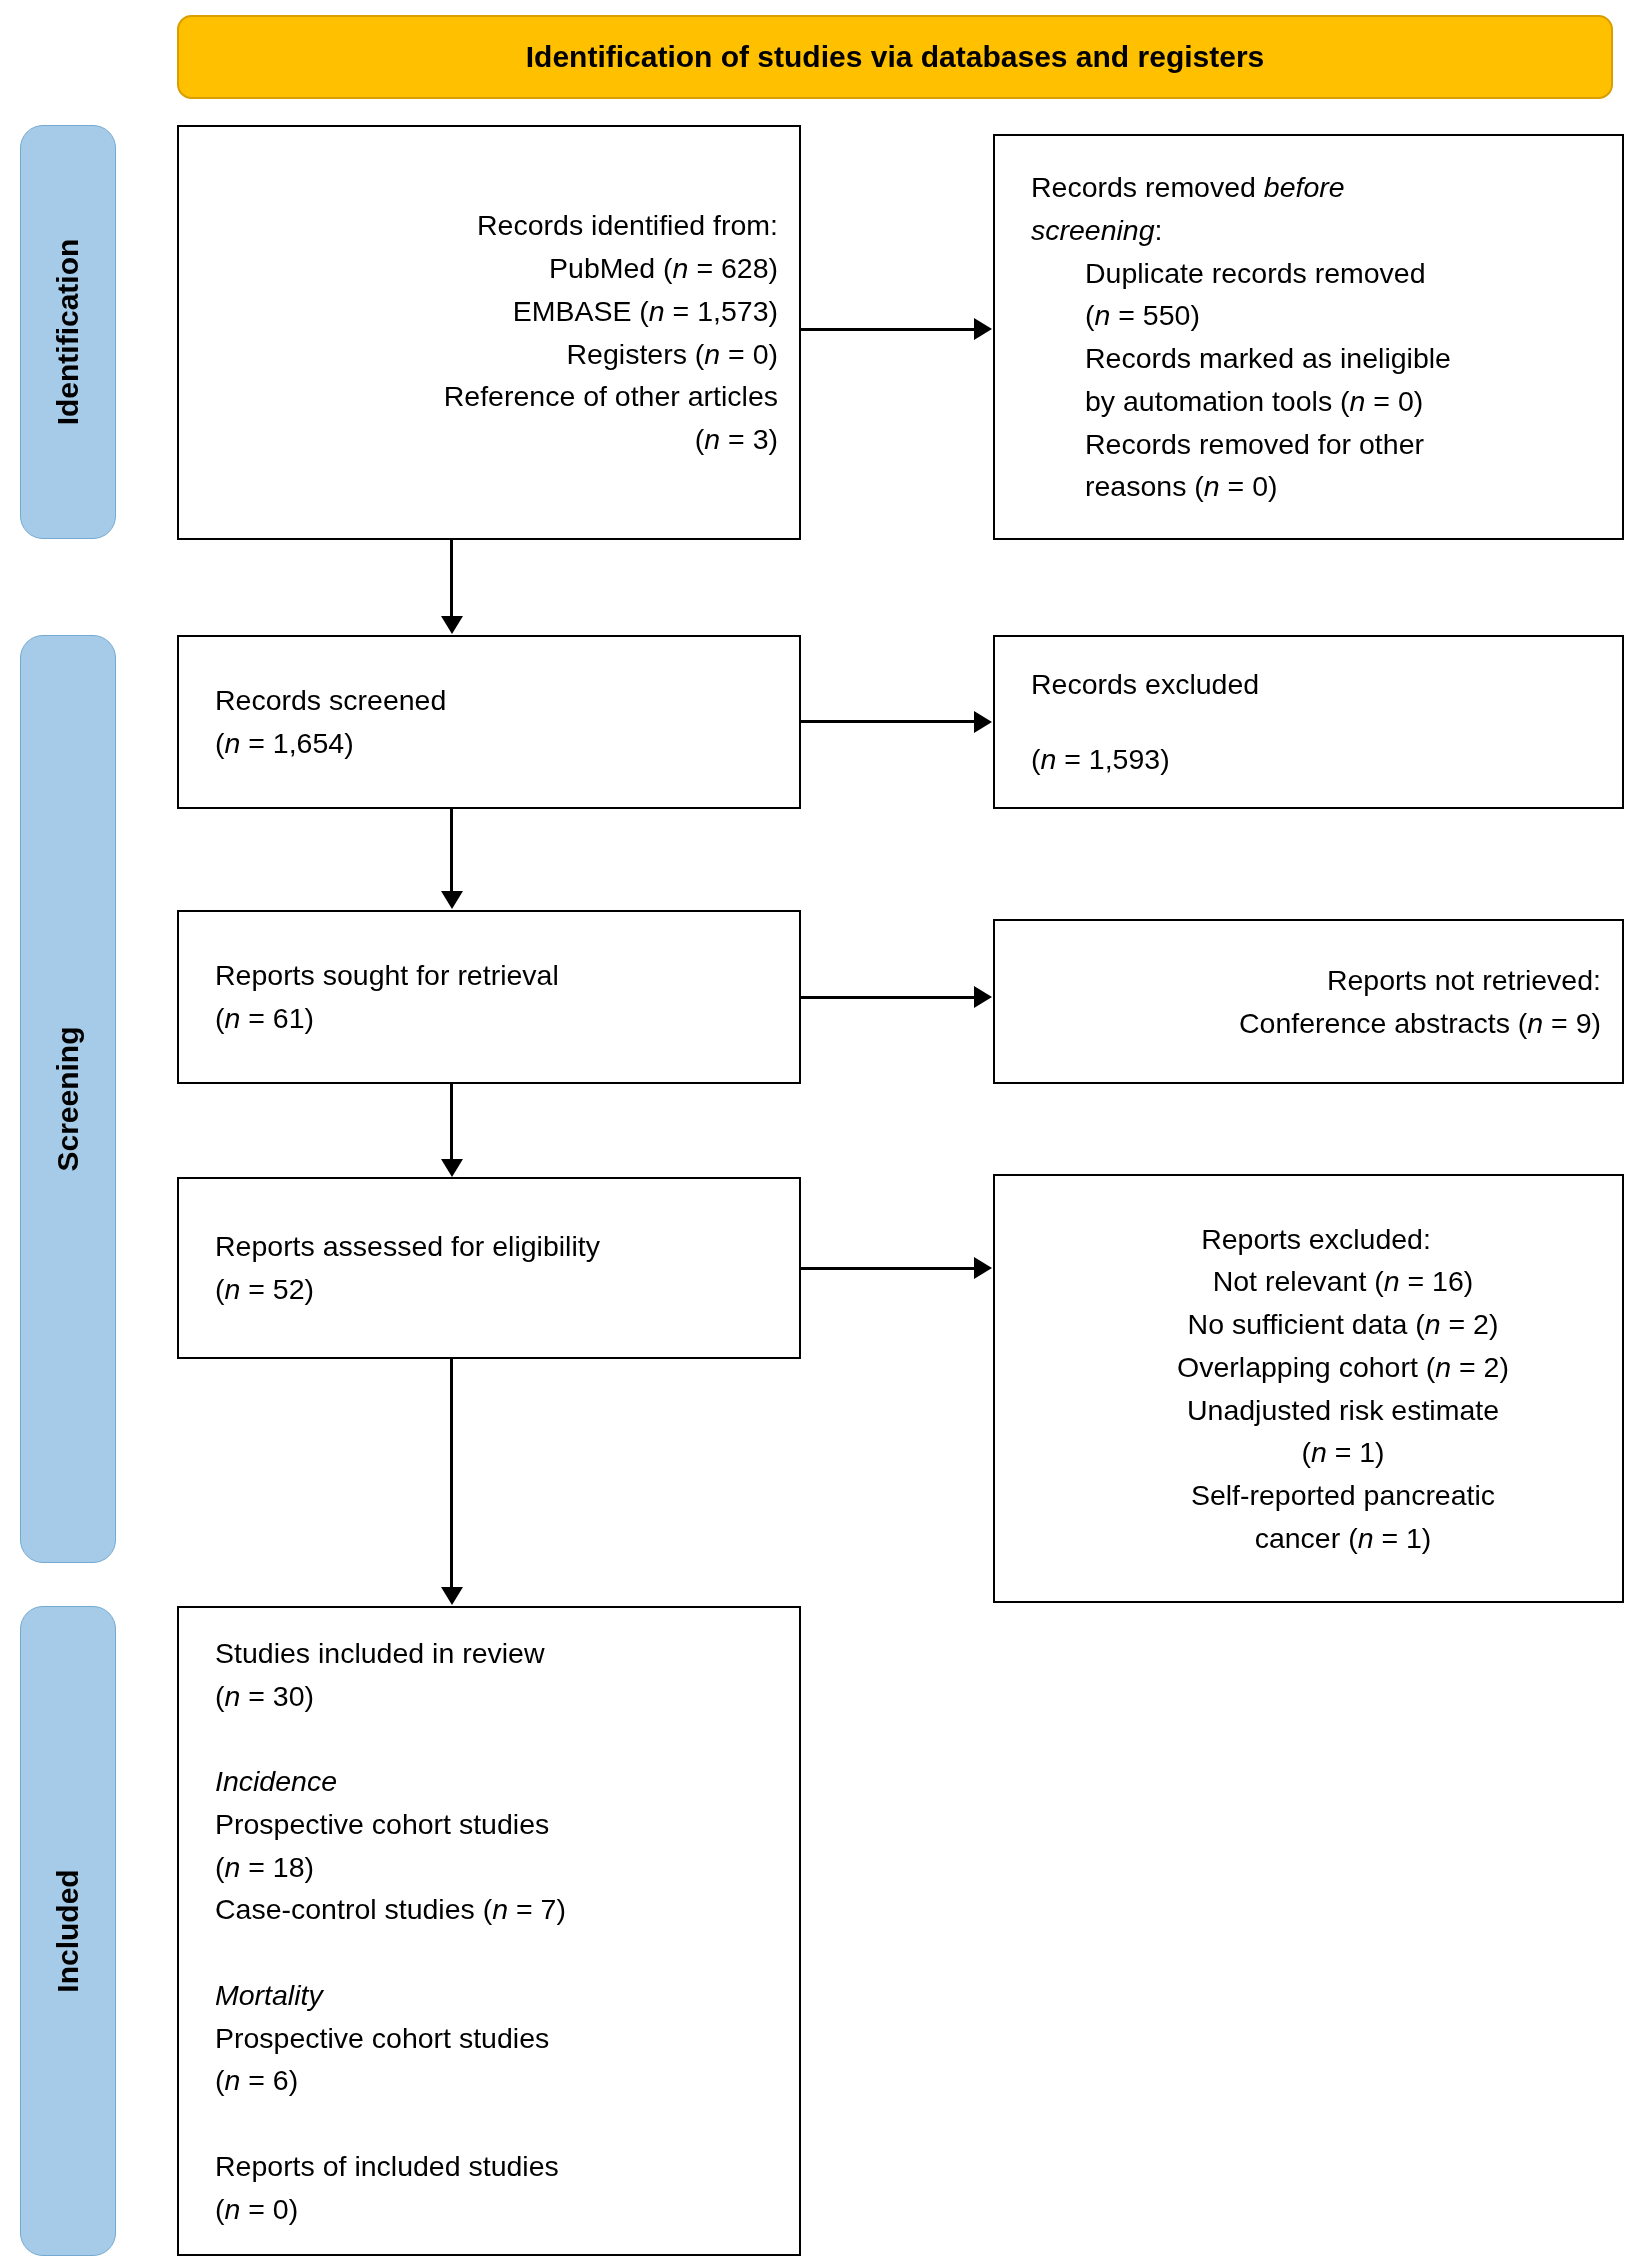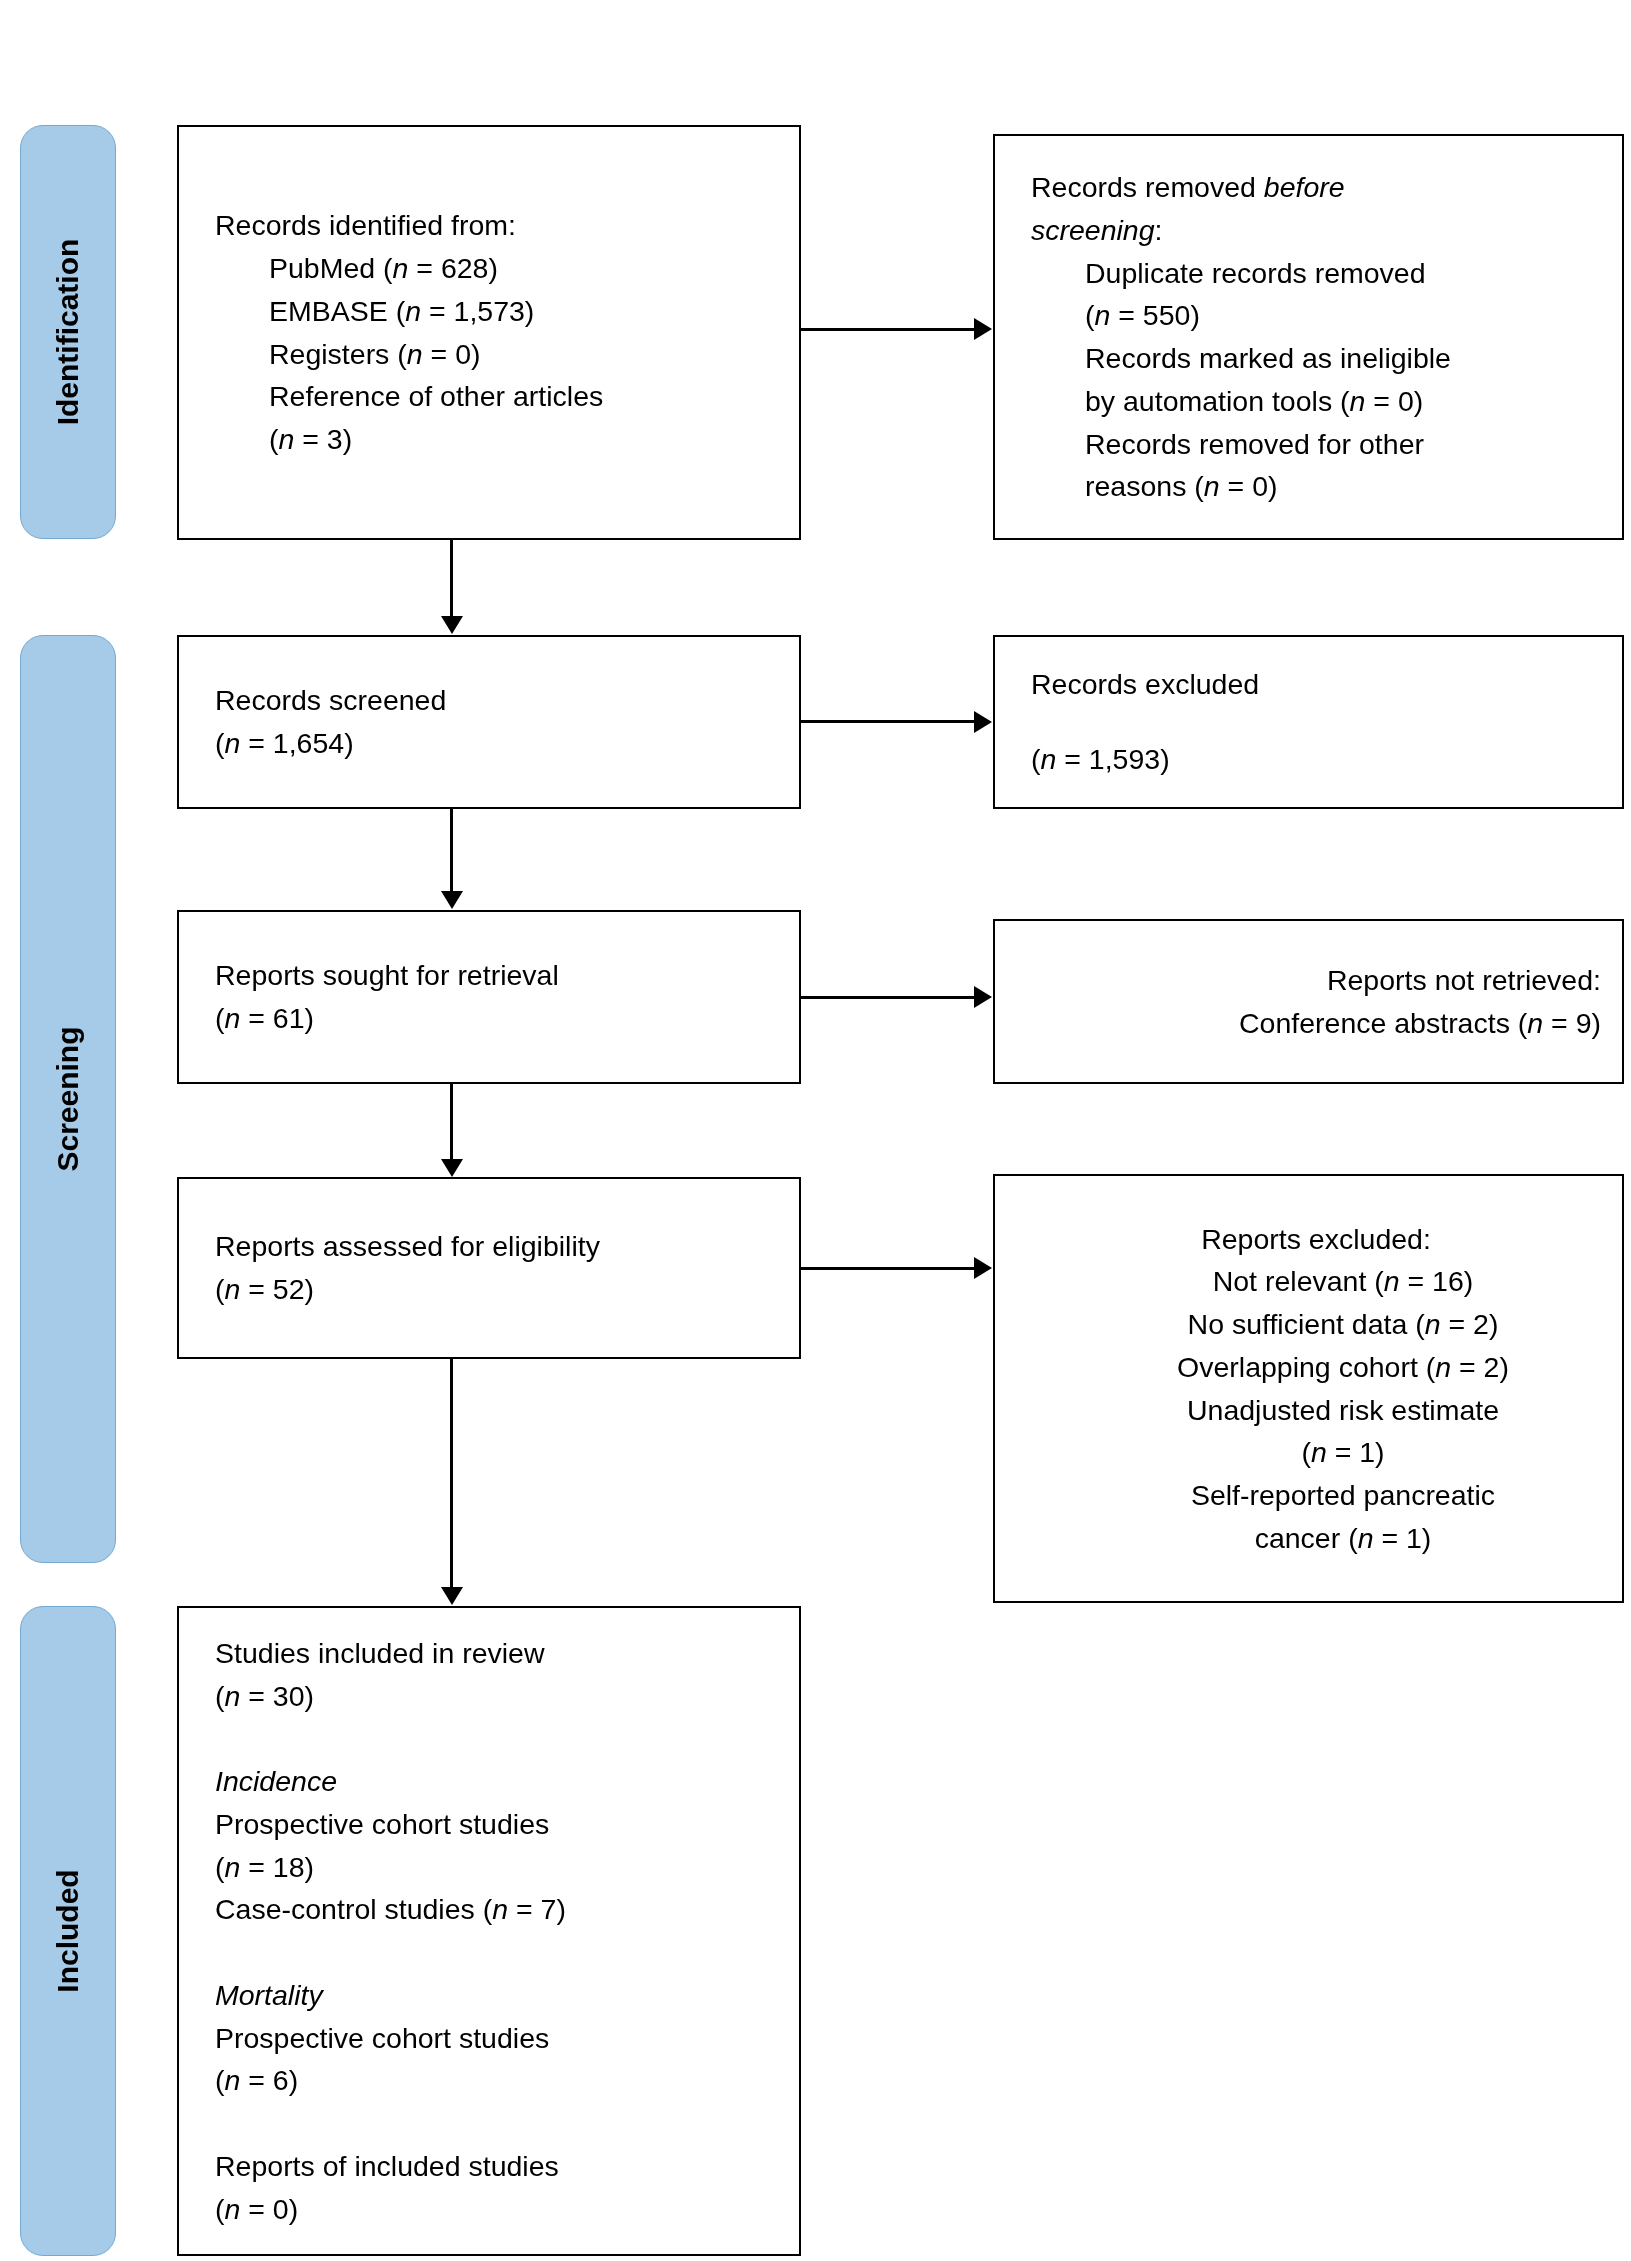--- a/index.html
+++ b/index.html
@@ -58,21 +58,21 @@
     border: 2.6px solid var(--box-border, #000000);
     box-sizing: border-box;
     display: flex; flex-direction: column; justify-content: center;
     padding: 15.5px 21px 15.5px 36px;
     font-size: 28.5px;
     line-height: 1.5;
   }
   .box .line { min-height: 1.5em; }
   .box .line.indent { padding-left: 54px; }
 
-  #box-identified       { left: 177px;  top: 125px;  width: 624px; height: 415px; }
+  #box-identified       { left: 177px;  top: 125px;  width: 624px; height: 415px; text-align: right; }
   #box-removed          { left: 993px; top: 134px;  width: 631px; height: 406px; }
   #box-screened         { left: 177px;  top: 635px; width: 624px; height: 174px; }
   #box-records-excluded { left: 993px; top: 635px; width: 631px; height: 174px; gap: 32px; }
   #box-sought           { left: 177px;  top: 910px; width: 624px; height: 174px; }
   #box-not-retrieved    { left: 993px; top: 919px; width: 631px; height: 165px; align-items: flex-end; }
   #box-assessed         { left: 177px;  top: 1177px; width: 624px; height: 182px; }
   #box-reports-excluded { left: 993px; top: 1174px; width: 631px; height: 429px; text-align: center; }
   #box-included         { left: 177px;  top: 1606px; width: 624px; height: 650px; }
 
   
@@ -103,20 +103,23 @@
   #a7-line { left: 801px; top: 1267px; width: 175px; }
   #a7-head { left: 974px; top: 1257px; }
   #a8-line { left: 450px;  top: 1359px; height: 230px; }
   #a8-head { left: 441px;  top: 1587px; }
 </style>
 </head>
 <body>
 
 <div class="canvas">
 
+  <div class="banner">
+    <span>Identification of studies via databases and registers</span>
+  </div>
 
   <div class="stage" id="stage-identification">
     <span class="stage-text">Identification</span>
   </div>
   <div class="stage" id="stage-screening">
     <span class="stage-text">Screening</span>
   </div>
   <div class="stage" id="stage-included">
     <span class="stage-text">Included</span>
   </div>

